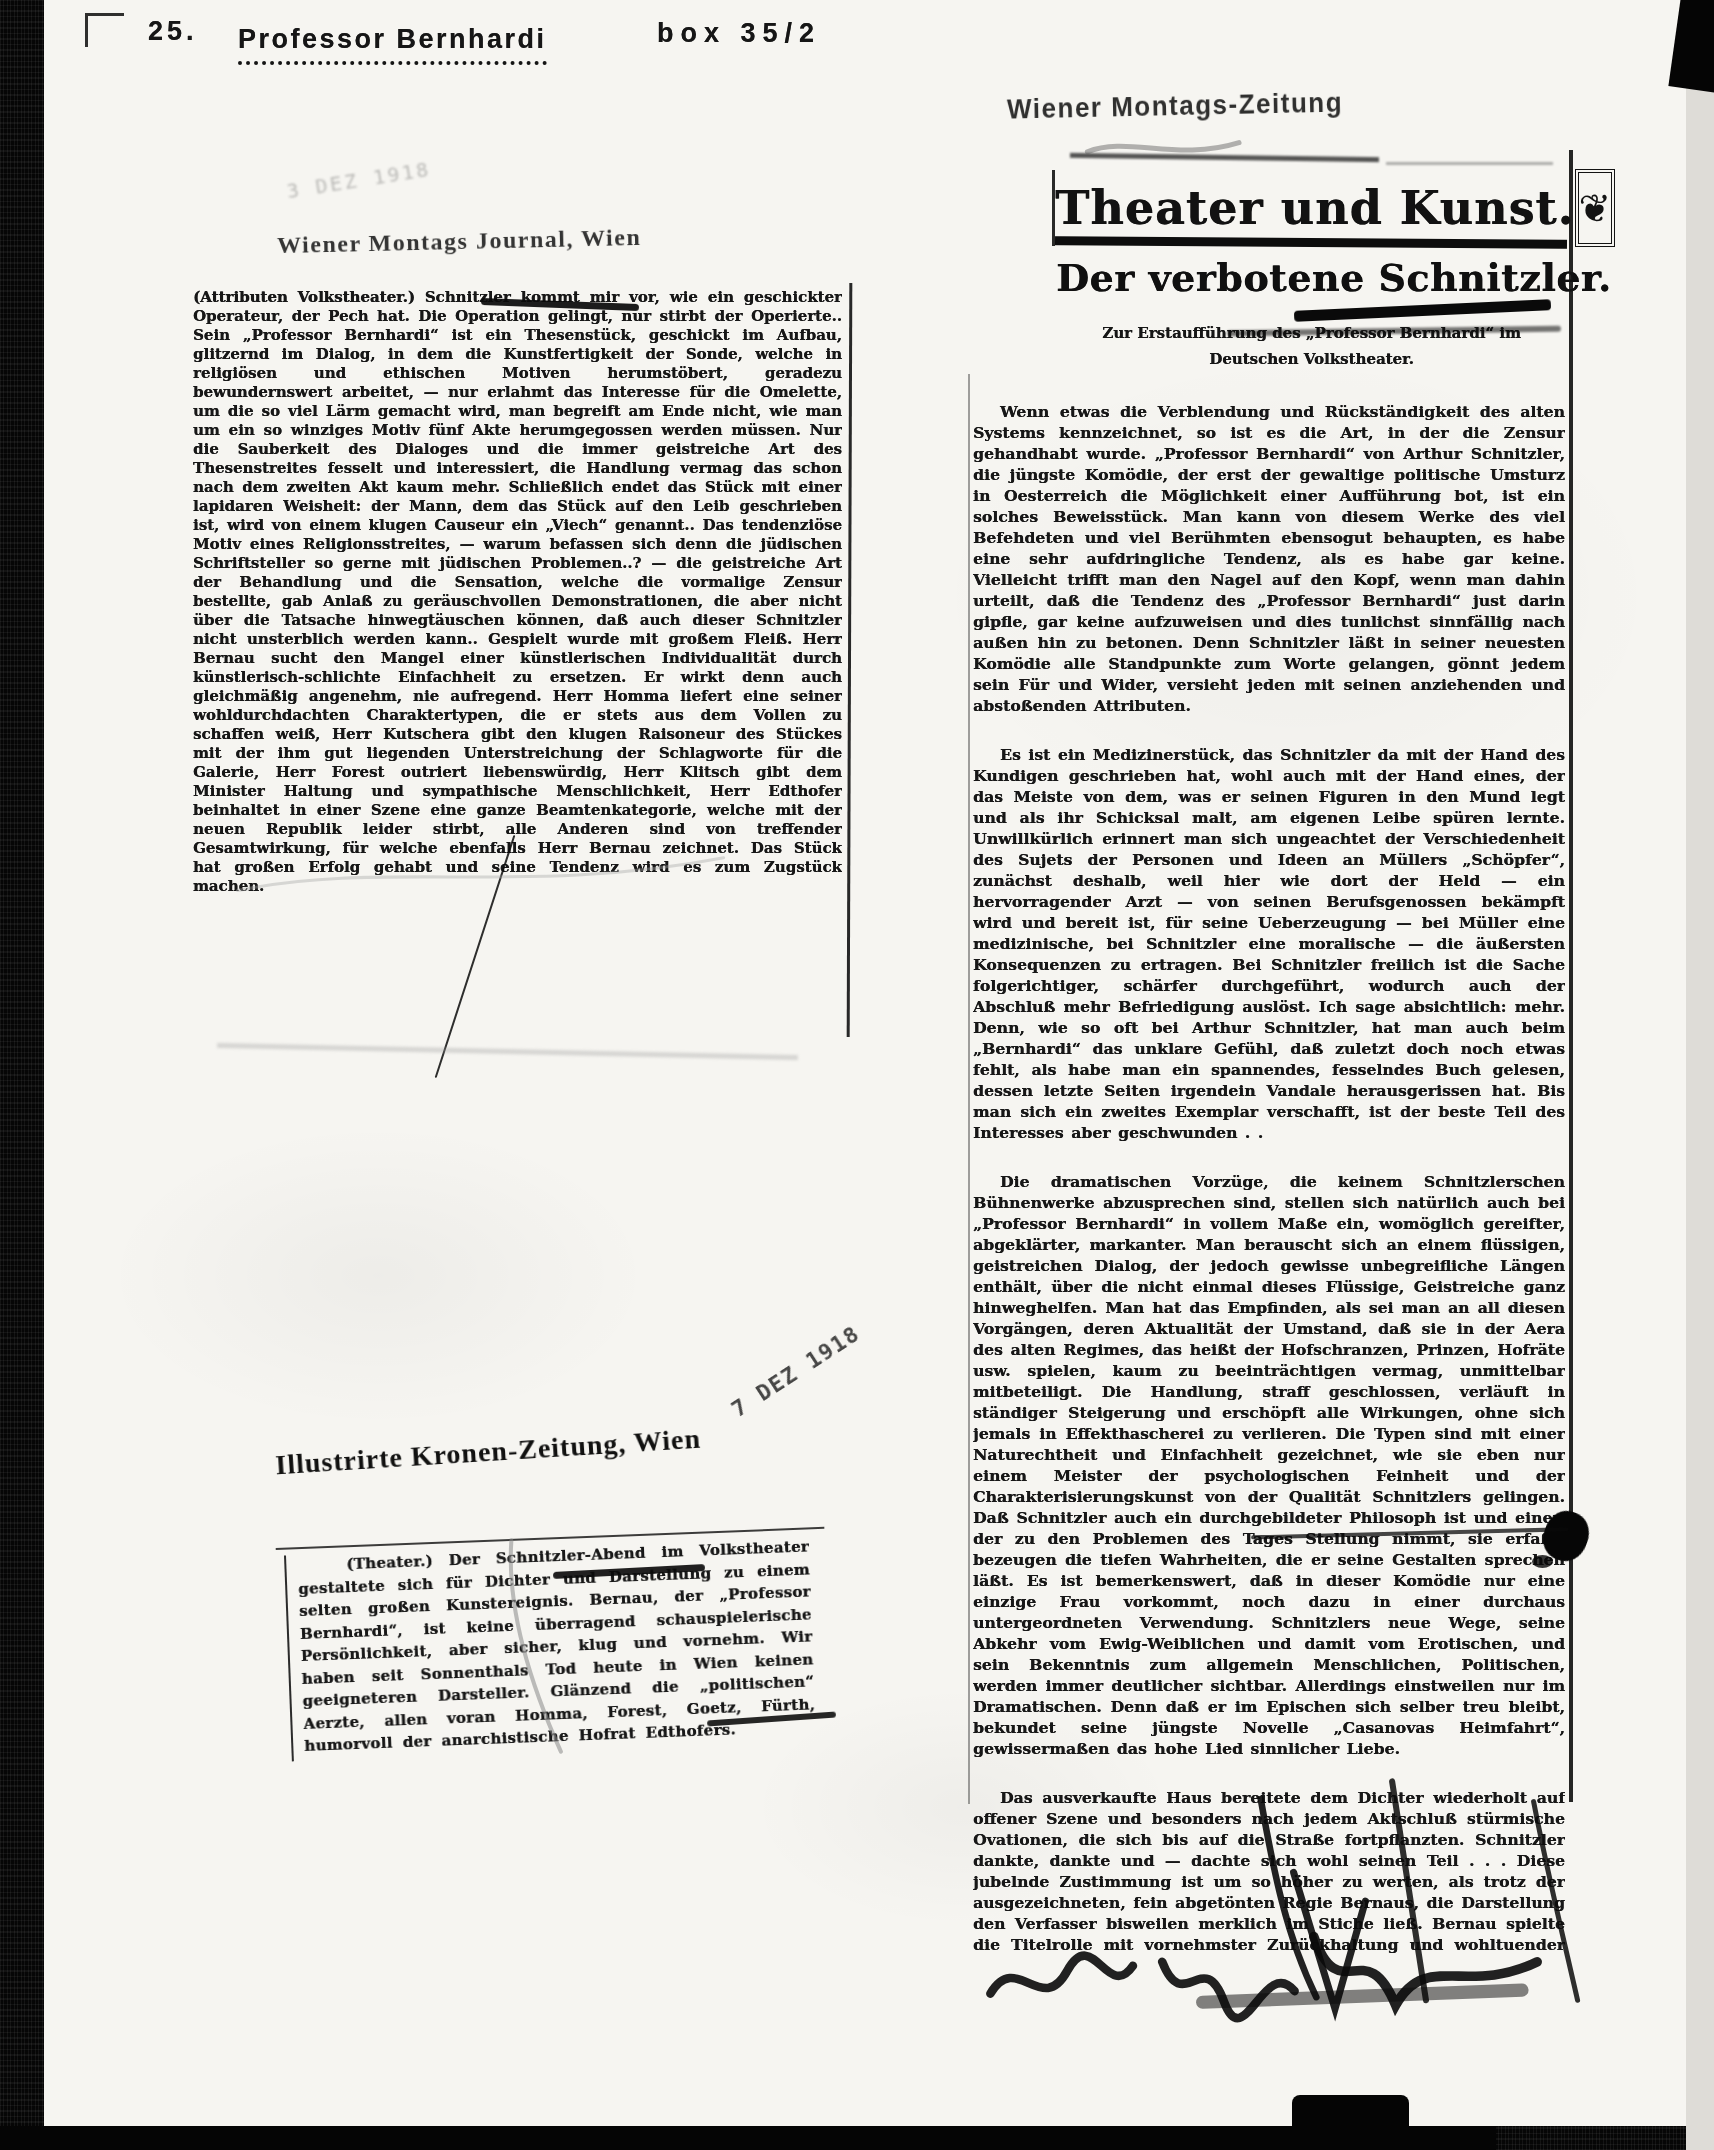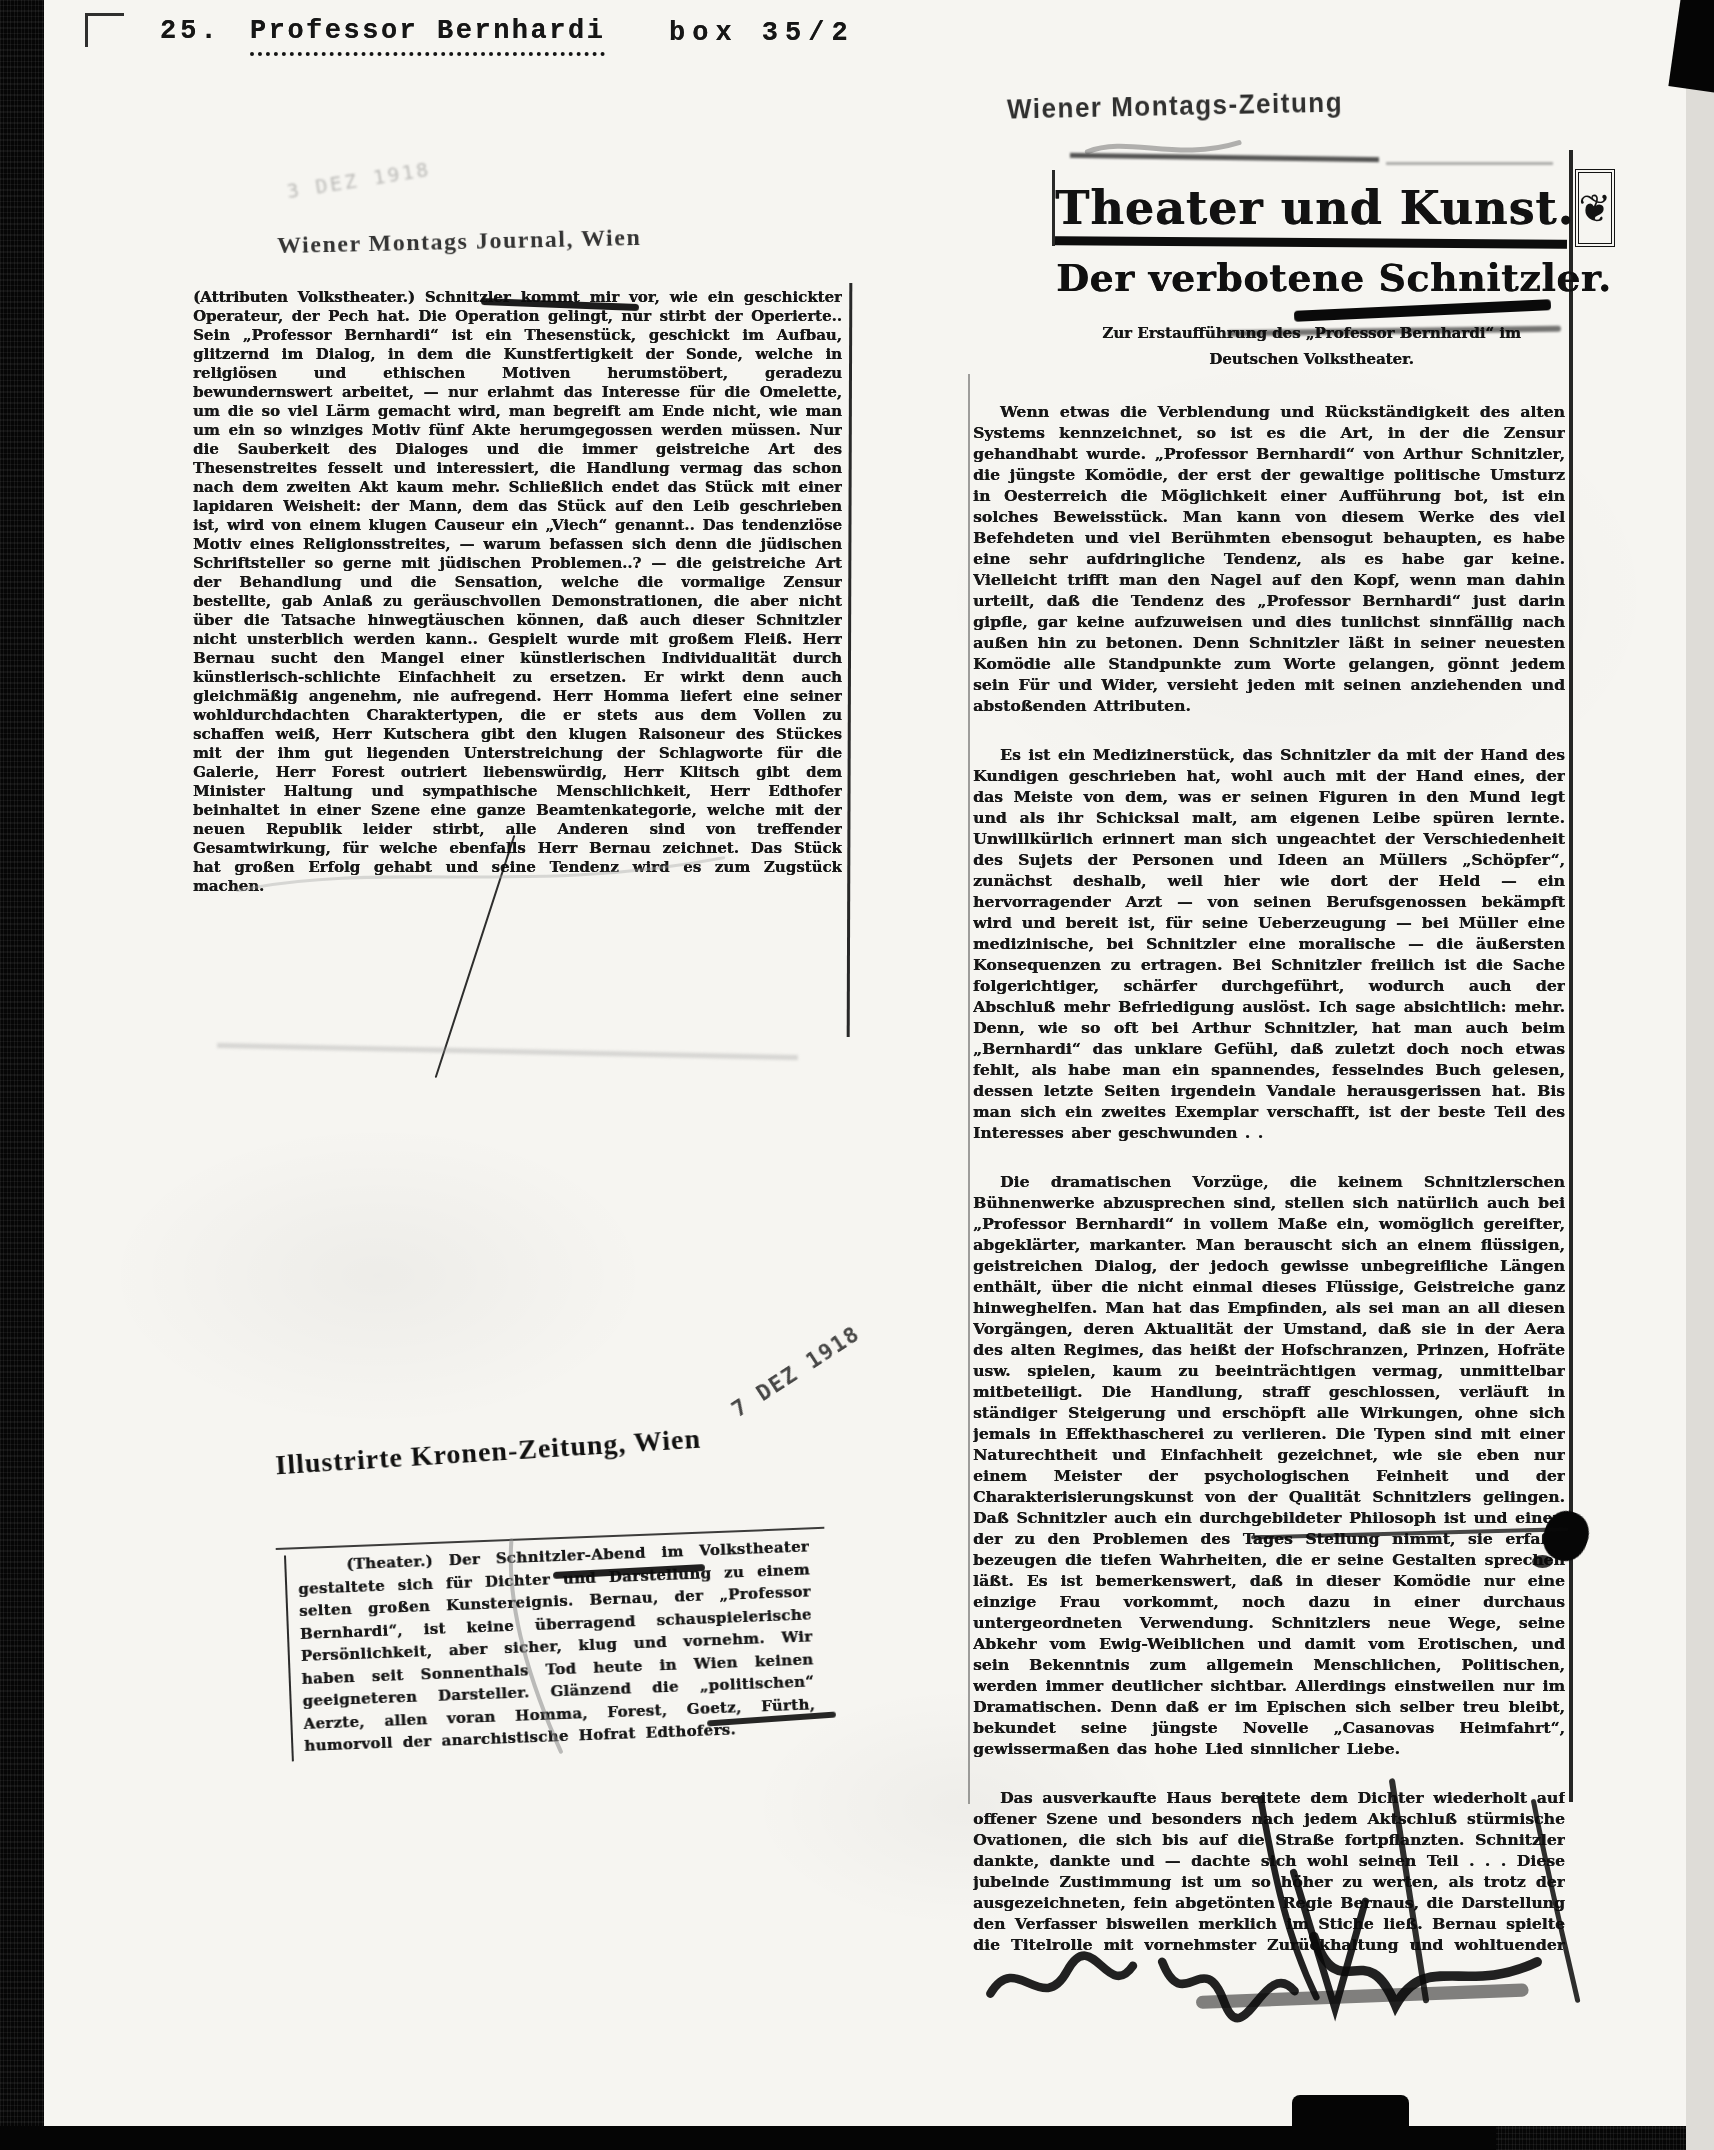--- a/index.html
+++ b/index.html
@@ -10,24 +10,24 @@
       repeating-linear-gradient(0deg, rgba(255,255,255,.05) 0 1.5px, transparent 1.5px 5.6px);}
   .abs{position:absolute;}
   .page{left:44px;top:0;width:1670px;height:2126px;
     background:
       radial-gradient(ellipse 455px 253px at 20% 60%, rgba(0,0,0,.035), transparent 60%),
       radial-gradient(ellipse 606px 404px at 75% 28%, rgba(0,0,0,.03), transparent 60%),
       radial-gradient(ellipse 354px 202px at 55% 85%, rgba(0,0,0,.03), transparent 60%),
       #f6f5f1;}
   .corner{left:85px;top:13px;width:36px;height:31px;border-left:3.5px solid #141414;border-top:3.5px solid #141414;opacity:.88;}
   
-  .tw{font-family:Liberation Mono, monospace;font-weight:600;color:#161616;font-size:27px;white-space:nowrap;
-      text-shadow:0 0 0.5px rgba(0,0,0,.7);filter:blur(0.2px);margin-left:12px;}
+  .tw{font-family:Liberation Sans, sans-serif;font-weight:600;color:#161616;font-size:27px;white-space:nowrap;
+      text-shadow:0 0 0.5px rgba(0,0,0,.7);filter:blur(0.2px);}
   .hdr-num{left:148px;top:16px;letter-spacing:4px;}
-  .hdr-title{left:238px;top:16px;letter-spacing:2.5px;border-bottom:4.5px dotted #141414;padding-bottom:6px;}
+  .hdr-title{left:238px;top:24px;letter-spacing:2.5px;border-bottom:4.5px dotted #141414;padding-bottom:6px;}
   .hdr-box{left:657px;top:18px;letter-spacing:7px;}
   
   .stamp{white-space:nowrap;color:#1a1a1a;}
   .st-journal-date{left:286px;top:168px;font-family:"DejaVu Sans Mono",monospace;font-size:20px;letter-spacing:2.5px;
       color:rgba(45,45,45,.30);transform:rotate(-9deg);filter:blur(1px);}
   .st-journal{left:277px;top:228px;font-family:"Liberation Serif",serif;font-weight:700;font-size:24px;letter-spacing:1.5px;
       transform:rotate(-1.3deg);filter:blur(0.6px);opacity:.88;}
   .st-zeitung{left:1007px;top:91px;font-family:"Liberation Sans",sans-serif;font-weight:700;font-size:26px;letter-spacing:1.5px;
       transform:rotate(-1.2deg) scaleY(1.06);filter:blur(0.6px);opacity:.9;}
   .st-kronen{left:275px;top:1436px;font-family:"Liberation Serif",serif;font-weight:700;font-size:28px;letter-spacing:1px;

